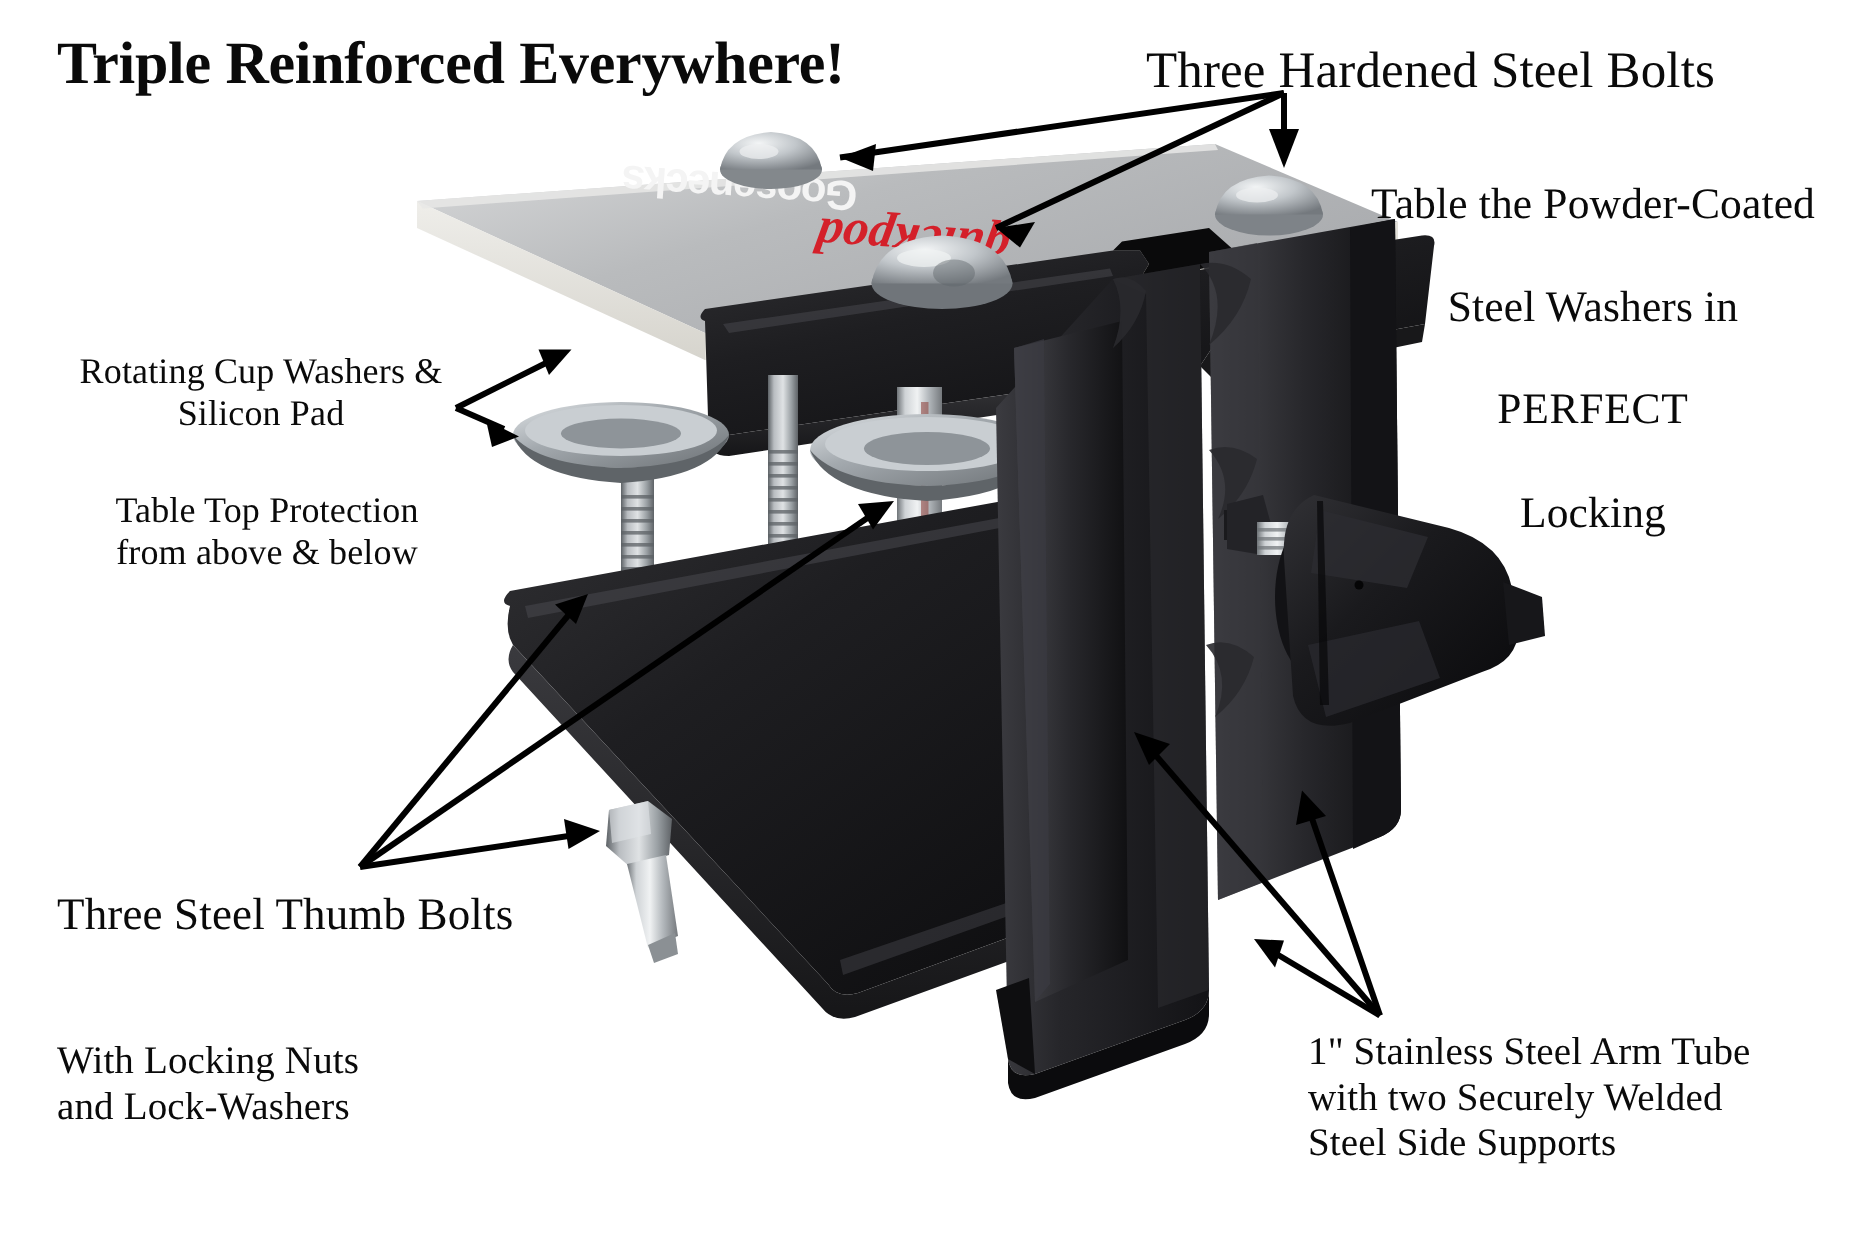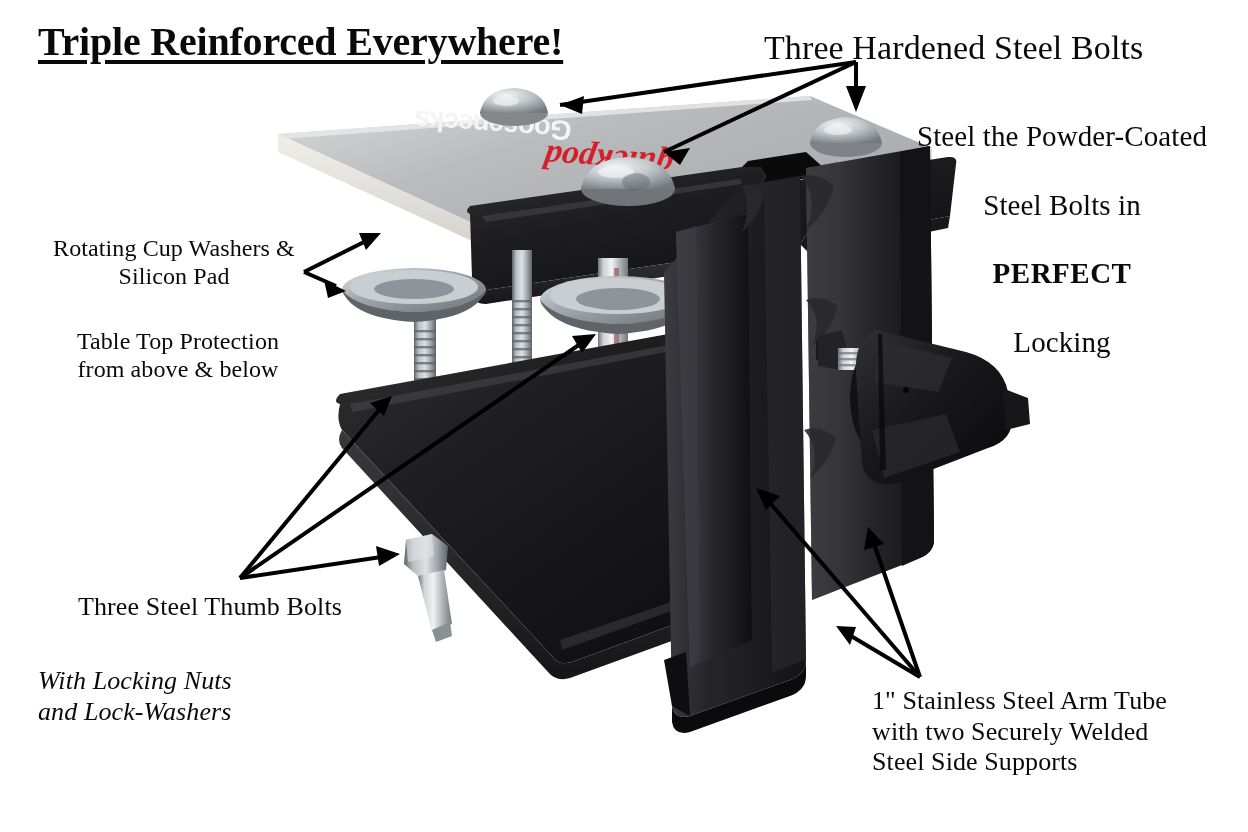--- a/index.html
+++ b/index.html
@@ -25,66 +25,63 @@
     color: #0a0a0a;
     line-height: 1.18;
     white-space: pre-line;
     letter-spacing: 0.1px;
   }
   #title-text {
     left: 38px;
     top: 18px;
     font-size: 40px;
     font-weight: bold;
-    text-decoration: underline;
     text-underline-offset: 5px;
     text-decoration-thickness: 4px;
     letter-spacing: -0.2px;
   }
   #callout-bolts {
     left: 764px;
     top: 28px;
     font-size: 34px;
     text-align: left;
   }
   #callout-plates {
     left: 884px;
     top: 85px;
     width: 356px;
     font-size: 29px;
     text-align: center;
   }
-  #callout-plates .strong { font-weight: bold; letter-spacing: 0.5px; }
+  #callout-plates .strong { font-weight: normal; letter-spacing: 0.5px; }
   #callout-washers {
     left: 36px;
     top: 234px;
     width: 276px;
     font-size: 24px;
     text-align: center;
   }
   #callout-protection {
     left: 60px;
     top: 327px;
     width: 236px;
     font-size: 24px;
     text-align: center;
   }
   #callout-thumb {
     left: 38px;
     top: 592px;
+    font-size: 30px;
+    text-align: left;
+  }
+  #callout-nuts {
+    left: 38px;
+    top: 692px;
     font-size: 26px;
     text-align: left;
-    margin-left: 40px;
-  }
-  #callout-nuts {
-    left: 38px;
-    top: 666px;
-    font-size: 26px;
-    text-align: left;
-    font-style: italic;
   }
   #callout-arm {
     left: 872px;
     top: 686px;
     font-size: 26px;
     text-align: left;
   }
 
   
   #photo-layer, #arrow-layer {
@@ -375,22 +372,22 @@
       </g>
 
     </g>
   </svg>
 
   <div class="callout" id="title-text">Triple Reinforced Everywhere!</div>
 
   <div class="callout" id="callout-bolts">Three Hardened Steel Bolts</div>
 
   <div class="callout" id="callout-plates">
-    <div>Steel the Powder-Coated</div>
-    <div>Steel Bolts in</div>
+    <div>Table the Powder-Coated</div>
+    <div>Steel Washers in</div>
     <div class="strong">PERFECT</div>
     <div>Locking</div>
   </div>
 
   <div class="callout" id="callout-protection">Table Top Protection
 from above &amp; below</div>
 
   <div class="callout" id="callout-washers">Rotating Cup Washers &amp;
 Silicon Pad</div>
 

